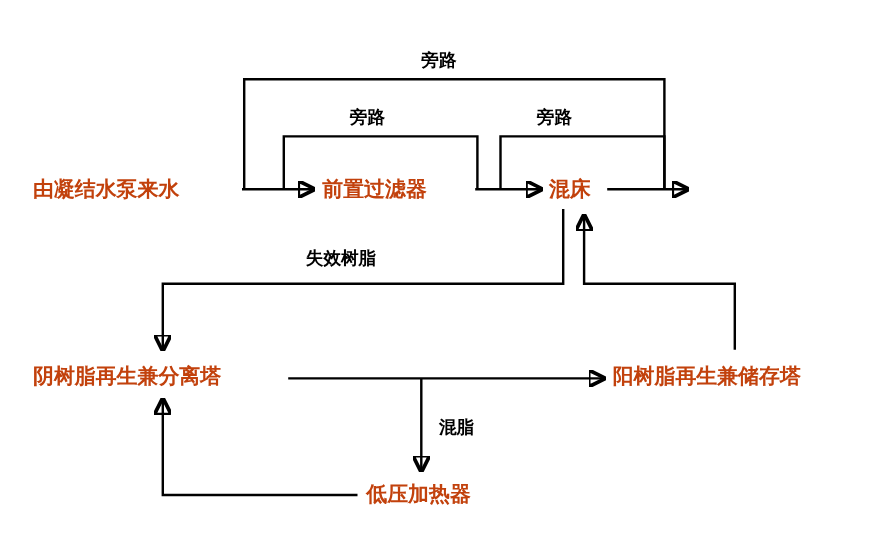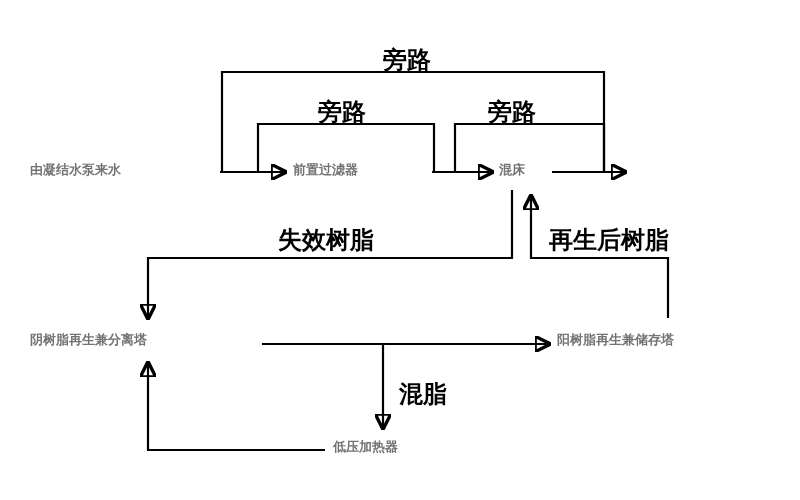--- a/index.html
+++ b/index.html
@@ -10,29 +10,29 @@
   #canvas {
     position: relative;
     width: 800px;
     height: 500px;
     background: #ffffff;
     font-family: "Liberation Sans", "DejaVu Sans", sans-serif;
     overflow: hidden;
   }
   .node-label {
     position: absolute;
-    font-size: 13px;
+    font-size: 19px;
     font-weight: bold;
-    color: #737373;
+    color: #c2410c;
     white-space: nowrap;
     line-height: 1;
   }
   .edge-label {
     position: absolute;
-    font-size: 24px;
+    font-size: 16px;
     font-weight: bold;
     color: #000000;
     white-space: nowrap;
     line-height: 1;
   }
   svg.wires {
     position: absolute;
     left: 0;
     top: 0;
     width: 800px;
@@ -84,16 +84,15 @@
   <div class="node-label" style="left:293px; top:163px;">前置过滤器</div>
   <div class="node-label" style="left:499px; top:163px;text-align:center;">混床</div>
   <div class="node-label" style="left:30px; top:333px;">阴树脂再生兼分离塔</div>
   <div class="node-label" style="left:557px; top:333px;">阳树脂再生兼储存塔</div>
   <div class="node-label" style="left:333px; top:440px;">低压加热器</div>
 
   <div class="edge-label" style="left:383px; top:48px;">旁路</div>
   <div class="edge-label" style="left:318px; top:100px;">旁路</div>
   <div class="edge-label" style="left:488px; top:100px;">旁路</div>
   <div class="edge-label" style="left:278px; top:228px;">失效树脂</div>
-  <div class="edge-label" style="left:549px; top:228px;">再生后树脂</div>
   <div class="edge-label" style="left:399px; top:382px;">混脂</div>
 
 </div>
 
 </body></html>

